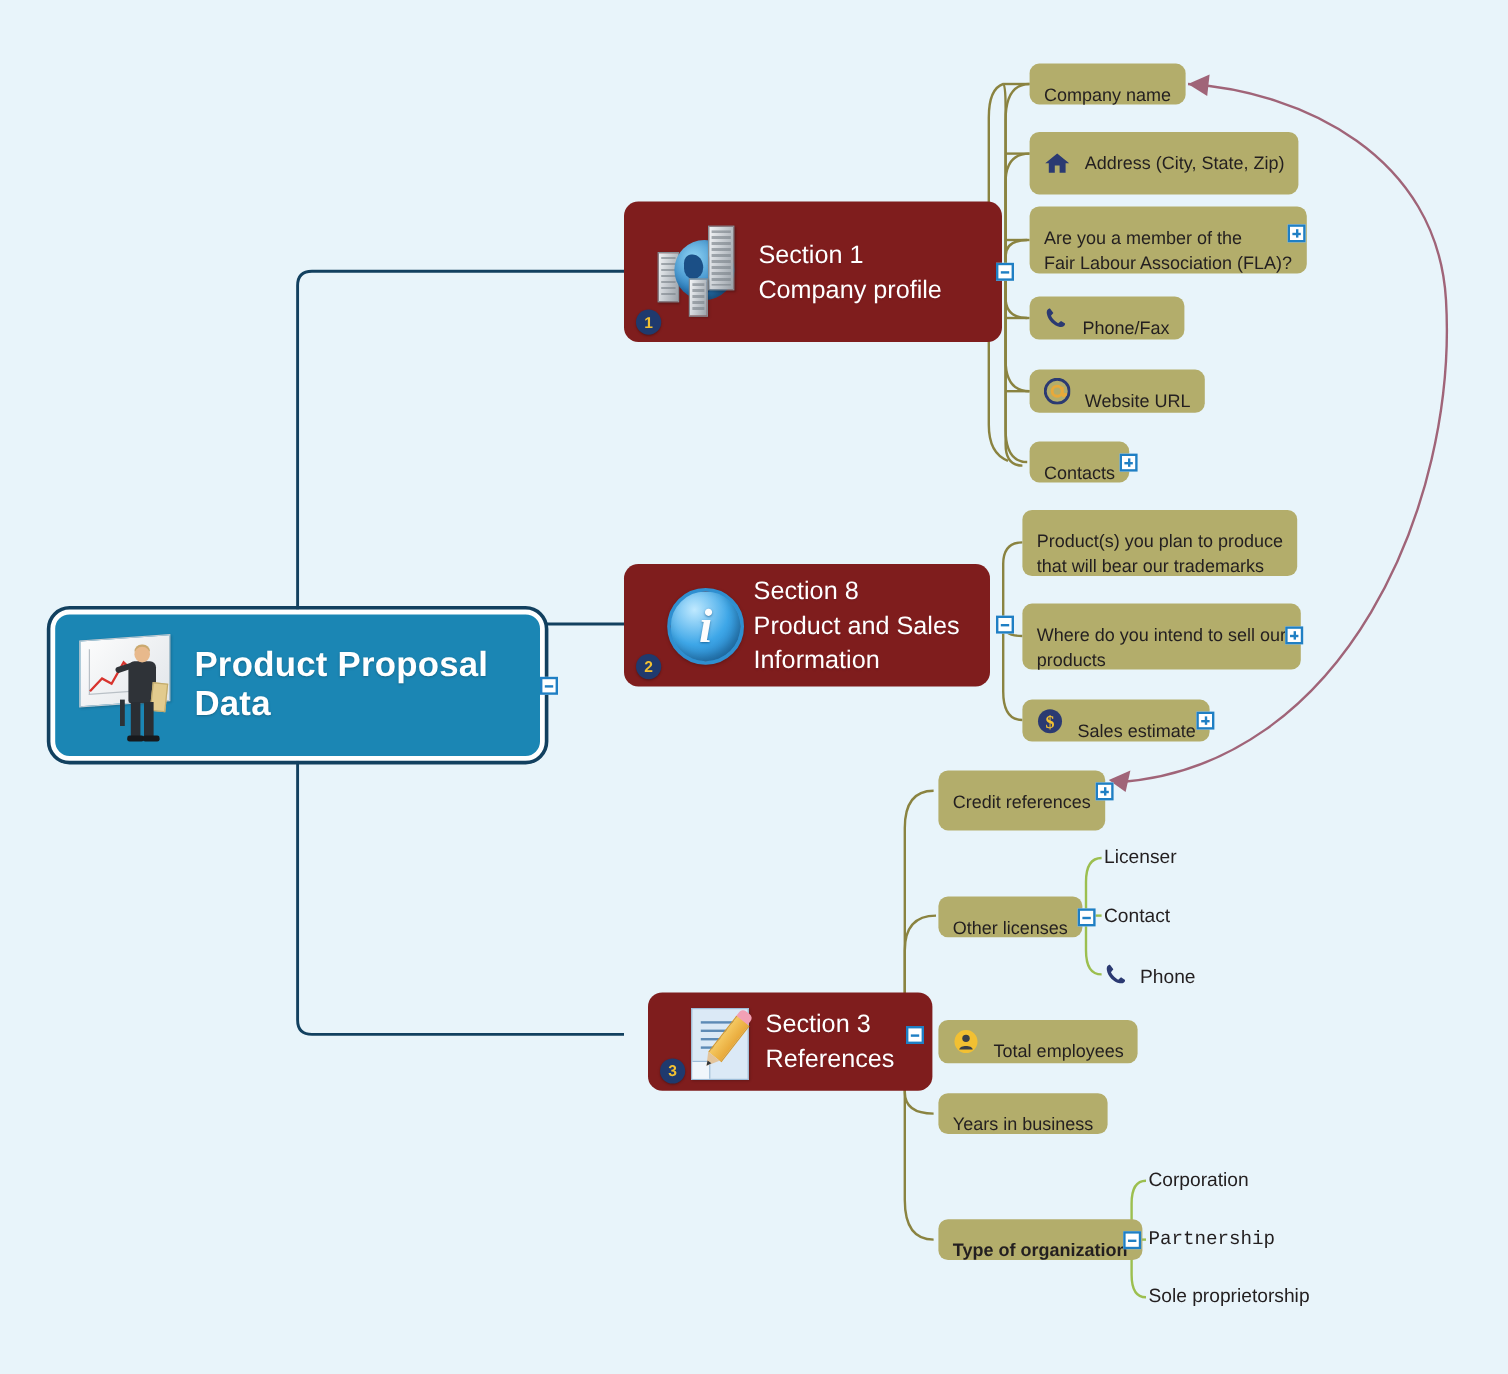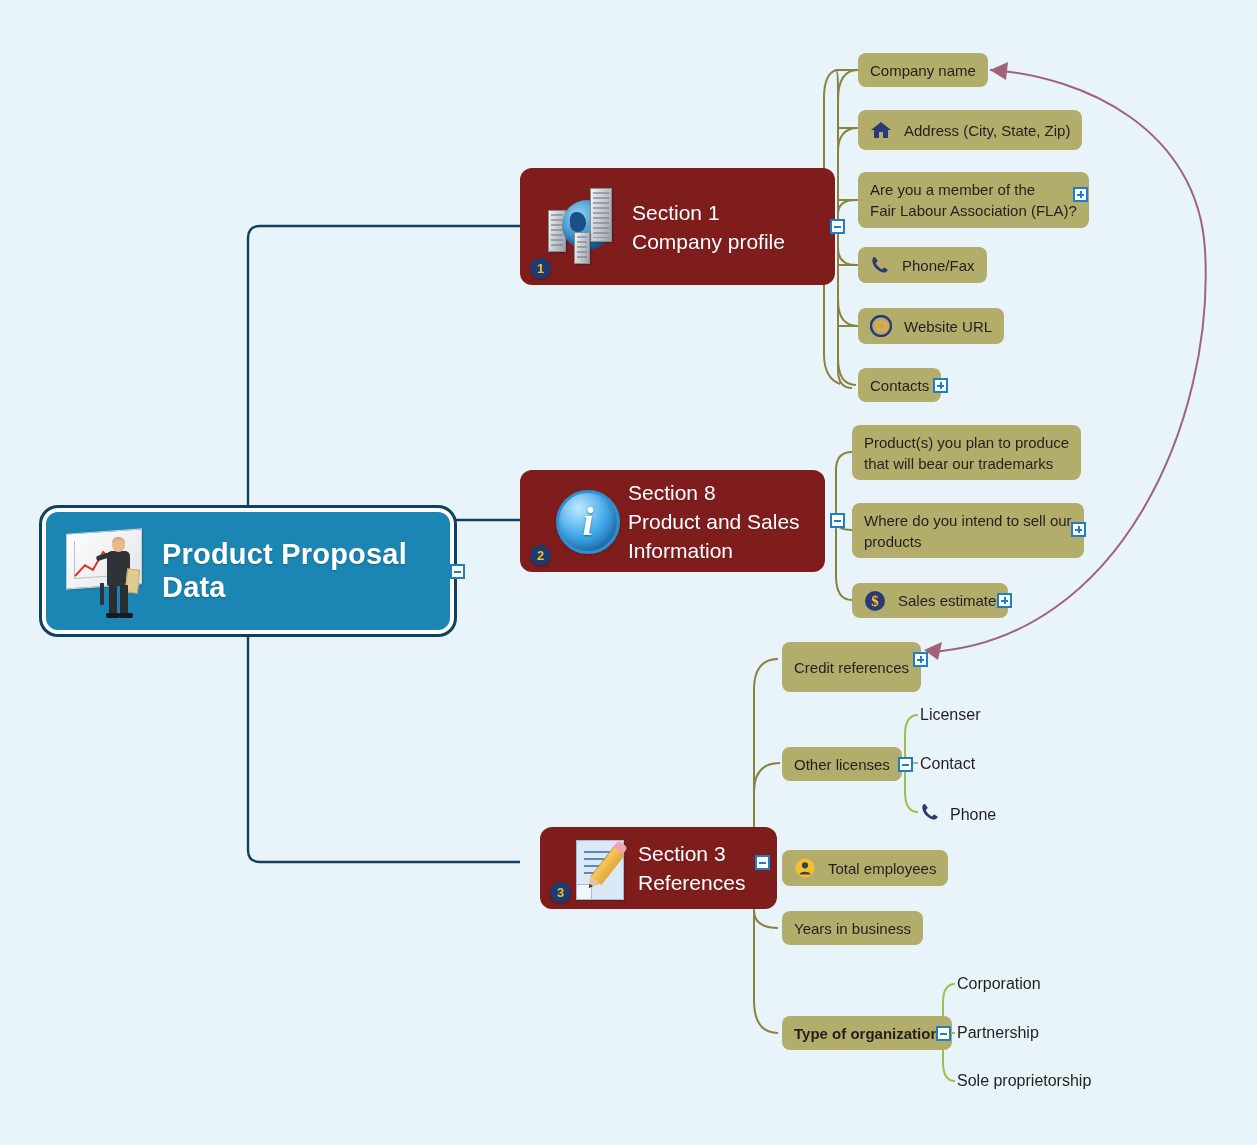--- a/index.html
+++ b/index.html
@@ -104,21 +104,21 @@
   .pencil .body{position:absolute;left:0;top:8px;width:12px;height:38px;background:linear-gradient(90deg,#f5c860,#e8a93a);border-left:1px solid #d79a2c;border-right:1px solid #d79a2c;}
   .pencil .eraser{position:absolute;left:0;top:0;width:12px;height:9px;background:#f2a0b5;border-radius:4px 4px 0 0;}
   .pencil .tip{position:absolute;left:0;top:46px;width:0;height:0;border-left:6px solid transparent;border-right:6px solid transparent;border-top:10px solid #e3c49b;}
   .pencil .lead{position:absolute;left:4px;top:52px;width:0;height:0;border-left:2px solid transparent;border-right:2px solid transparent;border-top:4px solid #31363b;}
 
   
   .topic{
     position:absolute;box-sizing:border-box;
     background:#b3ad6b;border-radius:8px;
     color:#231f20;font-size:15px;line-height:21px;
-    display:flex;align-items:center;
+    display:flex;
     padding:16px 12px;
     white-space:pre-line;
   }
   .topic .t-ic{flex:none;margin-right:12px;display:flex;align-items:center;justify-content:center;}
 
   
   .leaf{
     position:absolute;color:#231f20;font-size:16px;line-height:20px;white-space:nowrap;
     display:flex;align-items:center;
   }
@@ -248,21 +248,21 @@
     <div class="badge">1</div>
   </div>
   <div class="tog minus" style="left:830px;top:219px;">
       <i></i>
     </div>
 
   <div class="topic" style="left:858px;top:53px;height:34px;">
     <span>Company name</span>
   </div>
 
-  <div class="topic" style="left:858px;top:110px;height:40px;">
+  <div class="topic" style="left:858px;top:110px;height:52px;">
     <span class="t-ic ic-home">
       <svg width="22" height="20" viewBox="0 0 22 20">
           <path d="M11 2 L21 10 L18 10 L18 18 L13 18 L13 12 L9 12 L9 18 L4 18 L4 10 L1 10 Z" fill="#2b3a72"></path>
         </svg>
     </span>
     <span>Address (City, State, Zip)</span>
   </div>
 
   <div class="topic" style="left:858px;top:172px;height:56px;">
     <span>Are you a member of the
@@ -411,20 +411,20 @@
   <div class="topic" style="left:782px;top:1016px;height:34px;font-weight:bold;">
     <span>Type of organization</span>
   </div>
   <div class="tog minus" style="left:936px;top:1026px;">
       <i></i>
     </div>
 
   <div class="leaf" style="left:957px;top:974px;">
     <span>Corporation</span>
   </div>
-  <div class="leaf" style="left:957px;top:1023px;">
+  <div class="leaf" style="left:957px;top:1023px;font-family:Liberation Mono, monospace;">
     <span>Partnership</span>
   </div>
   <div class="leaf" style="left:957px;top:1071px;">
     <span>Sole proprietorship</span>
   </div>
 
 </div>
 
 </body></html>

